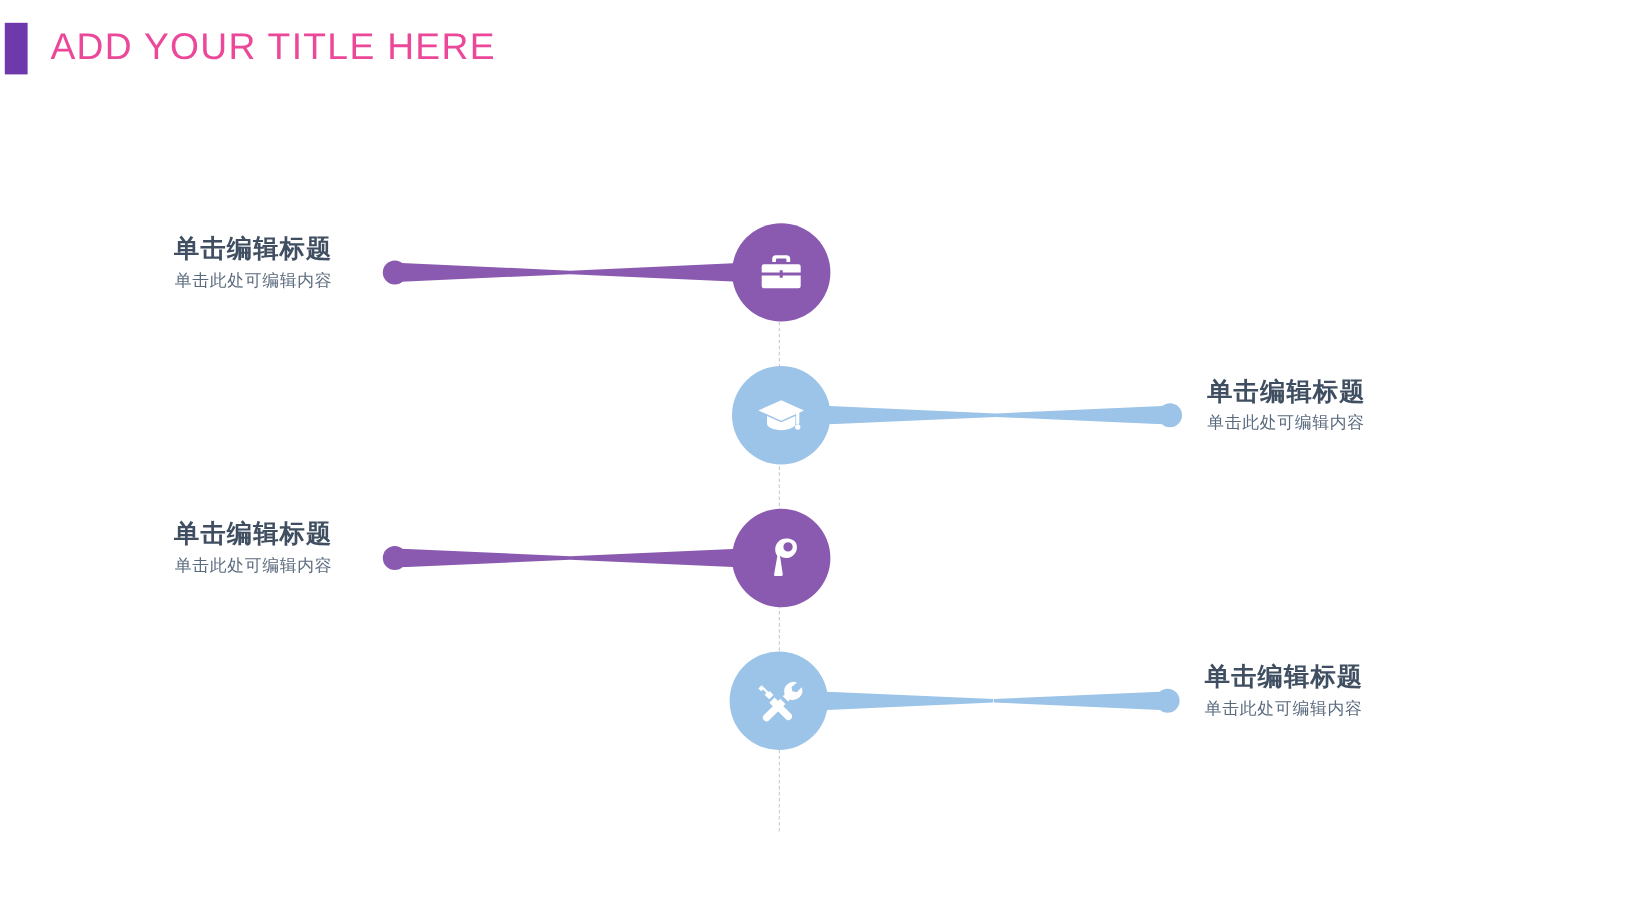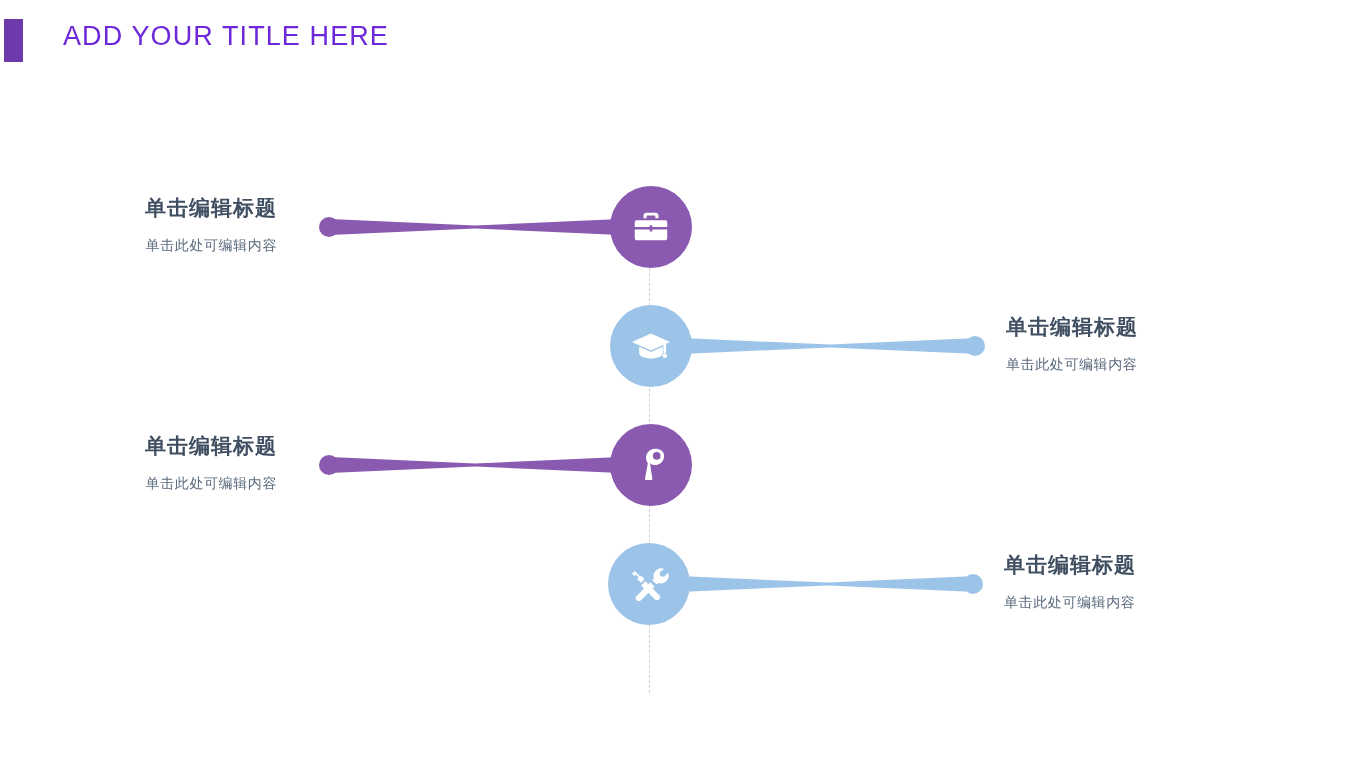--- a/index.html
+++ b/index.html
@@ -36,27 +36,26 @@
     left: 4px;
     top: 9px;
     width: 19px;
     height: 43px;
     background: #6d39ab;
   }
   .page-title {
     position: absolute;
     left: 42px;
     top: 11px;
-    font-size: 27px;
+    font-size: 31px;
     letter-spacing: 1.1px;
-    color: #6d28d9;
+    color: #ec4899;
     font-weight: 400;
     white-space: nowrap;
     font-family: "Liberation Sans", "DejaVu Sans", sans-serif;
-    margin-left: 21px;
   }
 
   
   .spine {
     position: absolute;
     left: 649px;
     top: 258px;
     width: 1px;
     height: 435px;
     border-left: 1px dashed #cfcfcf;
@@ -152,21 +151,21 @@
     letter-spacing: 1px;
     line-height: 1.2;
     white-space: nowrap;
     font-family: "Liberation Sans", "DejaVu Sans", sans-serif;
   }
   .text-block .t-desc {
     font-size: 14px;
     color: #5a6a7d;
     letter-spacing: 0.6px;
     line-height: 1.3;
-    margin-top: 16px;
+    margin-top: 4px;
     white-space: nowrap;
     font-family: "Liberation Sans", "DejaVu Sans", sans-serif;
   }
   .text-block.align-right { text-align: right; }
   .text-block.align-left  { text-align: left; }
 
   
   
   #row1 { top: 167px; }
   #row1 .node      { left: 610px; top: 19px; }

